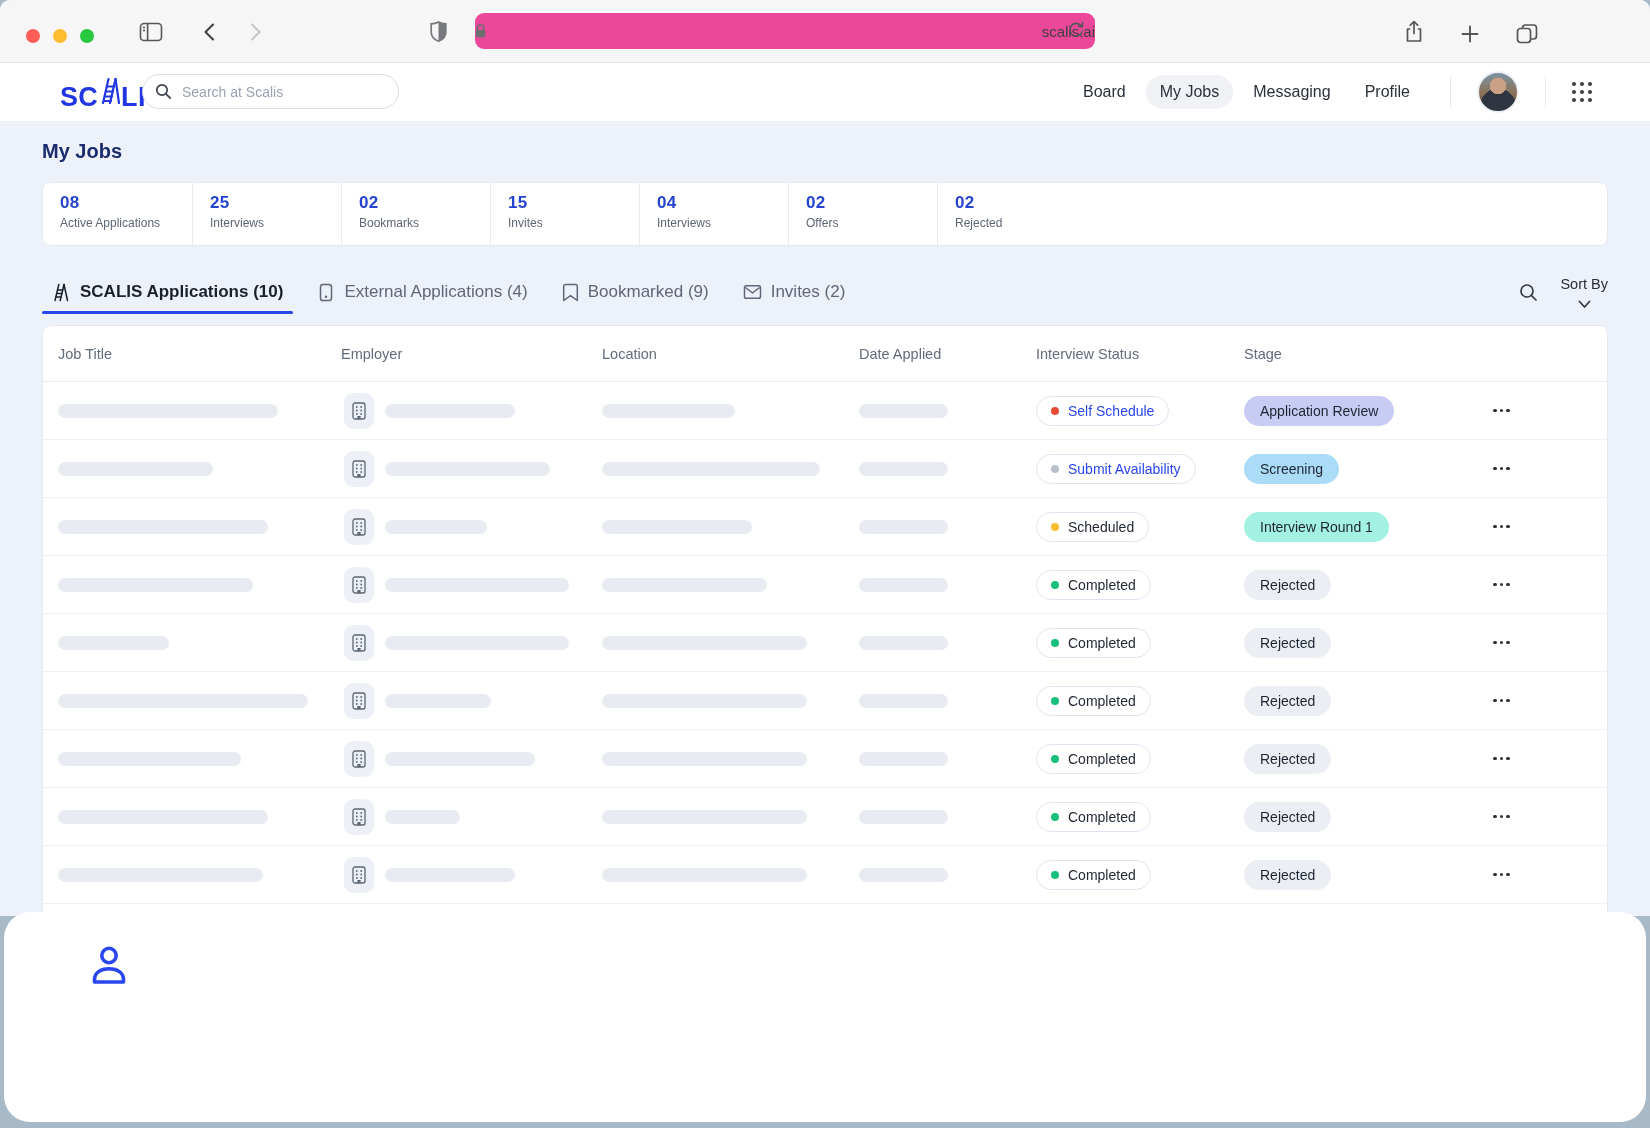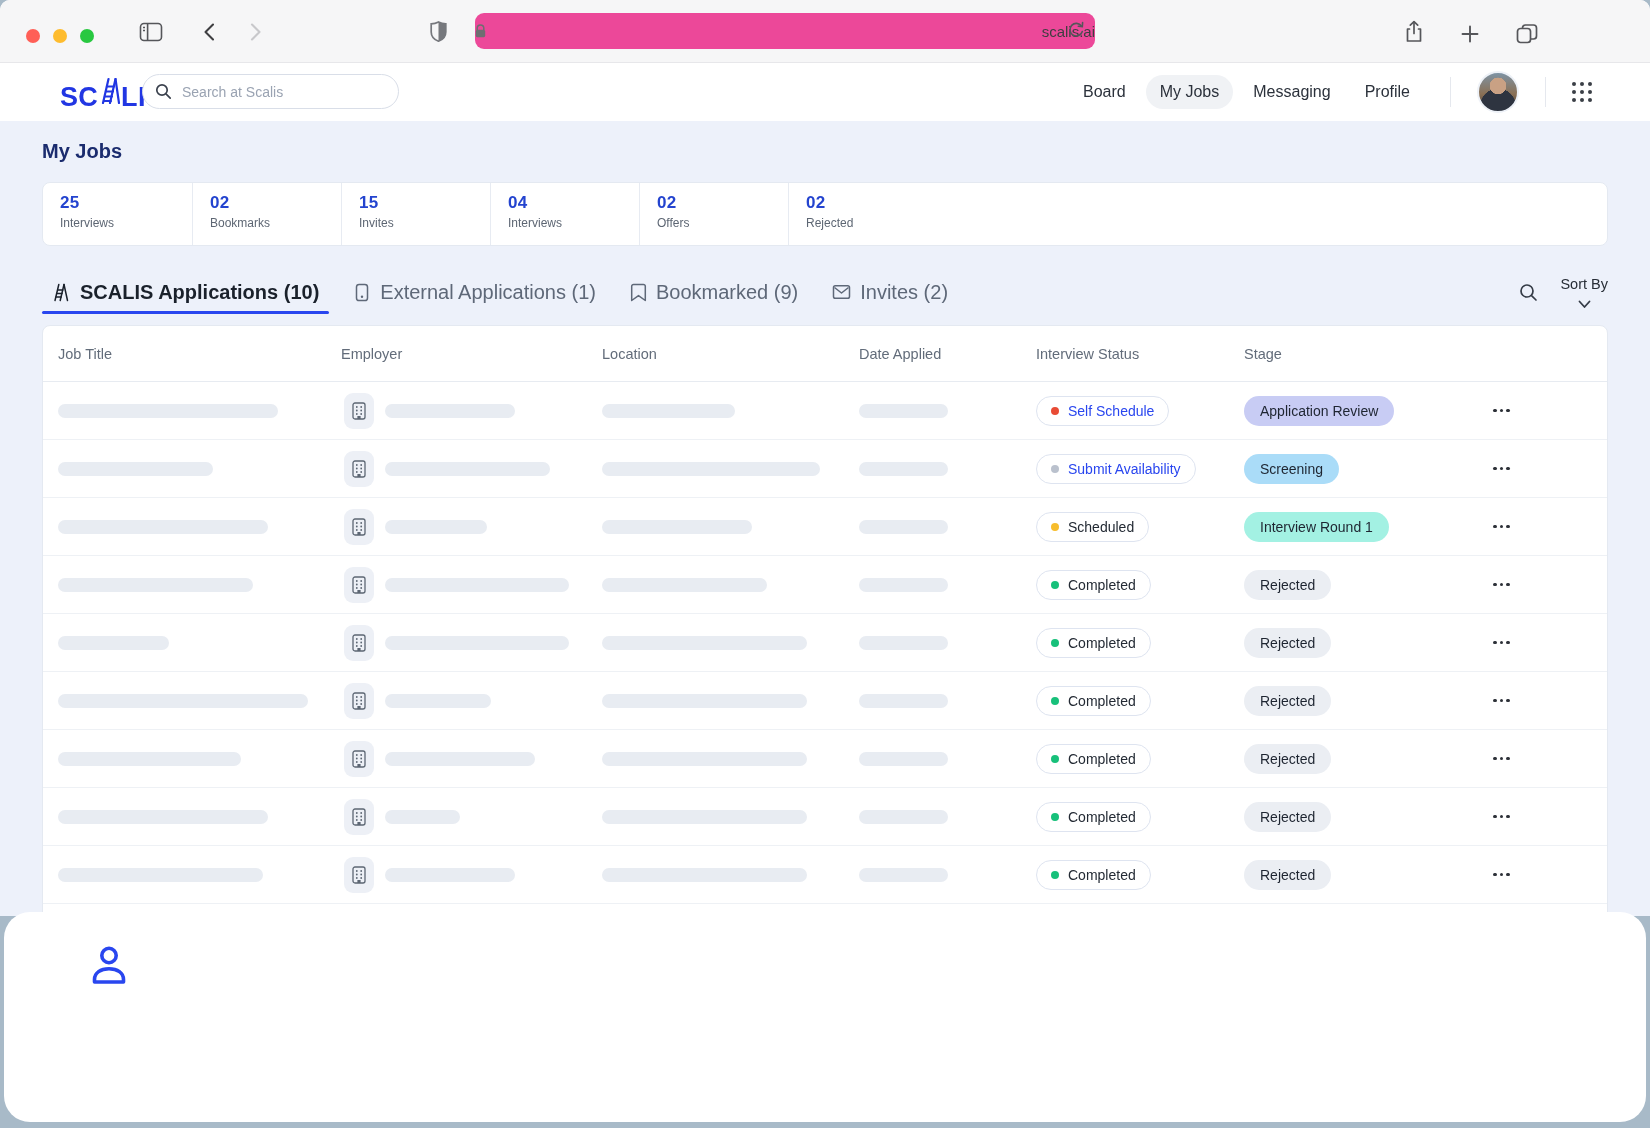--- a/index.html
+++ b/index.html
@@ -40,21 +40,21 @@
 
   
   .stats{margin-top:19px;height:64px;background:#fff;border:1px solid #E4E9F1;border-radius:8px;display:grid;grid-template-columns:repeat(6,149px) 1fr;box-sizing:border-box;}
   .stat{padding:10px 0 0 17px;}
   .stat + .stat{border-left:1px solid #E7EBF2;}
   .stat-value{display:block;font-size:17px;font-weight:700;color:#2444CF;letter-spacing:.3px;}
   .stat-label{display:block;margin-top:3px;font-size:12px;color:#5D6673;}
 
   
   .tabsrow{margin-top:26px;height:40px;display:flex;align-items:center;}
-  .tab{position:relative;height:40px;display:flex;align-items:center;gap:9px;padding:0 10px;font-size:20px;color:#5E6878;cursor:pointer;background:none;border:none;font-family:inherit;}
+  .tab{position:relative;height:40px;display:flex;align-items:center;gap:9px;padding:0 10px;font-size:17px;color:#5E6878;cursor:pointer;background:none;border:none;font-family:inherit;}
   .tab + .tab{margin-left:14px;}
   .tab.active{color:#1A212B;font-weight:700;}
   .tab.active::after{content:"";position:absolute;left:0;right:0;bottom:-2px;height:3px;border-radius:3px;background:#2946EF;}
   .tab .ticon{display:flex;align-items:center;}
   .tools{margin-left:auto;display:flex;align-items:center;gap:22px;color:#272D36;}
   .sort{display:flex;align-items:center;gap:8px;font-size:14.5px;font-weight:500;cursor:pointer;flex-direction:column;}
 
   
   .tablecard{margin-top:13px;background:#fff;border:1px solid #E4E9F1;border-radius:8px;height:640px;box-sizing:border-box;overflow:hidden;}
   .tgrid{display:grid;grid-template-columns:283px 261px 257px 177px 208px 247px 1fr;padding-left:15px;align-items:center;}
@@ -198,20 +198,24 @@
             <i></i>
             <i></i>
           </span>
       </div>
     </div>
 
     <div class="content">
       <div class="page-title">My Jobs</div>
 
       <div class="stats" id="stats-bar">
+          <div class="stat">
+            <span class="stat-value">08</span>
+            <span class="stat-label">Active Applications</span>
+          </div>
           <div class="stat">
             <span class="stat-value">25</span>
             <span class="stat-label">Interviews</span>
           </div>
           <div class="stat">
             <span class="stat-value">02</span>
             <span class="stat-label">Bookmarks</span>
           </div>
           <div class="stat">
             <span class="stat-value">15</span>
@@ -246,21 +250,21 @@
               </span>
               <span>SCALIS Applications (10)</span>
             </button>
             <button class="tab">
               <span class="ticon">
                 <svg width="18" height="19" viewBox="0 0 18 19" fill="none" stroke="currentColor" stroke-width="1.5">
                   <rect x="3.5" y="1.5" width="11" height="16" rx="2.6"></rect>
                   <circle cx="9" cy="13.8" r="1.2" fill="currentColor" stroke="none"></circle>
                 </svg>
               </span>
-              <span>External Applications (1)</span>
+              <span>External Applications (4)</span>
             </button>
             <button class="tab">
               <span class="ticon">
                 <svg width="17" height="19" viewBox="0 0 17 19" fill="none" stroke="currentColor" stroke-width="1.5" stroke-linejoin="round">
                   <path d="M3.5 1.5 H13.5 A1.8 1.8 0 0 1 15.3 3.3 V17.5 L8.5 12.6 L1.7 17.5 V3.3 A1.8 1.8 0 0 1 3.5 1.5 Z"></path>
                 </svg>
               </span>
               <span>Bookmarked (9)</span>
             </button>
             <button class="tab">

